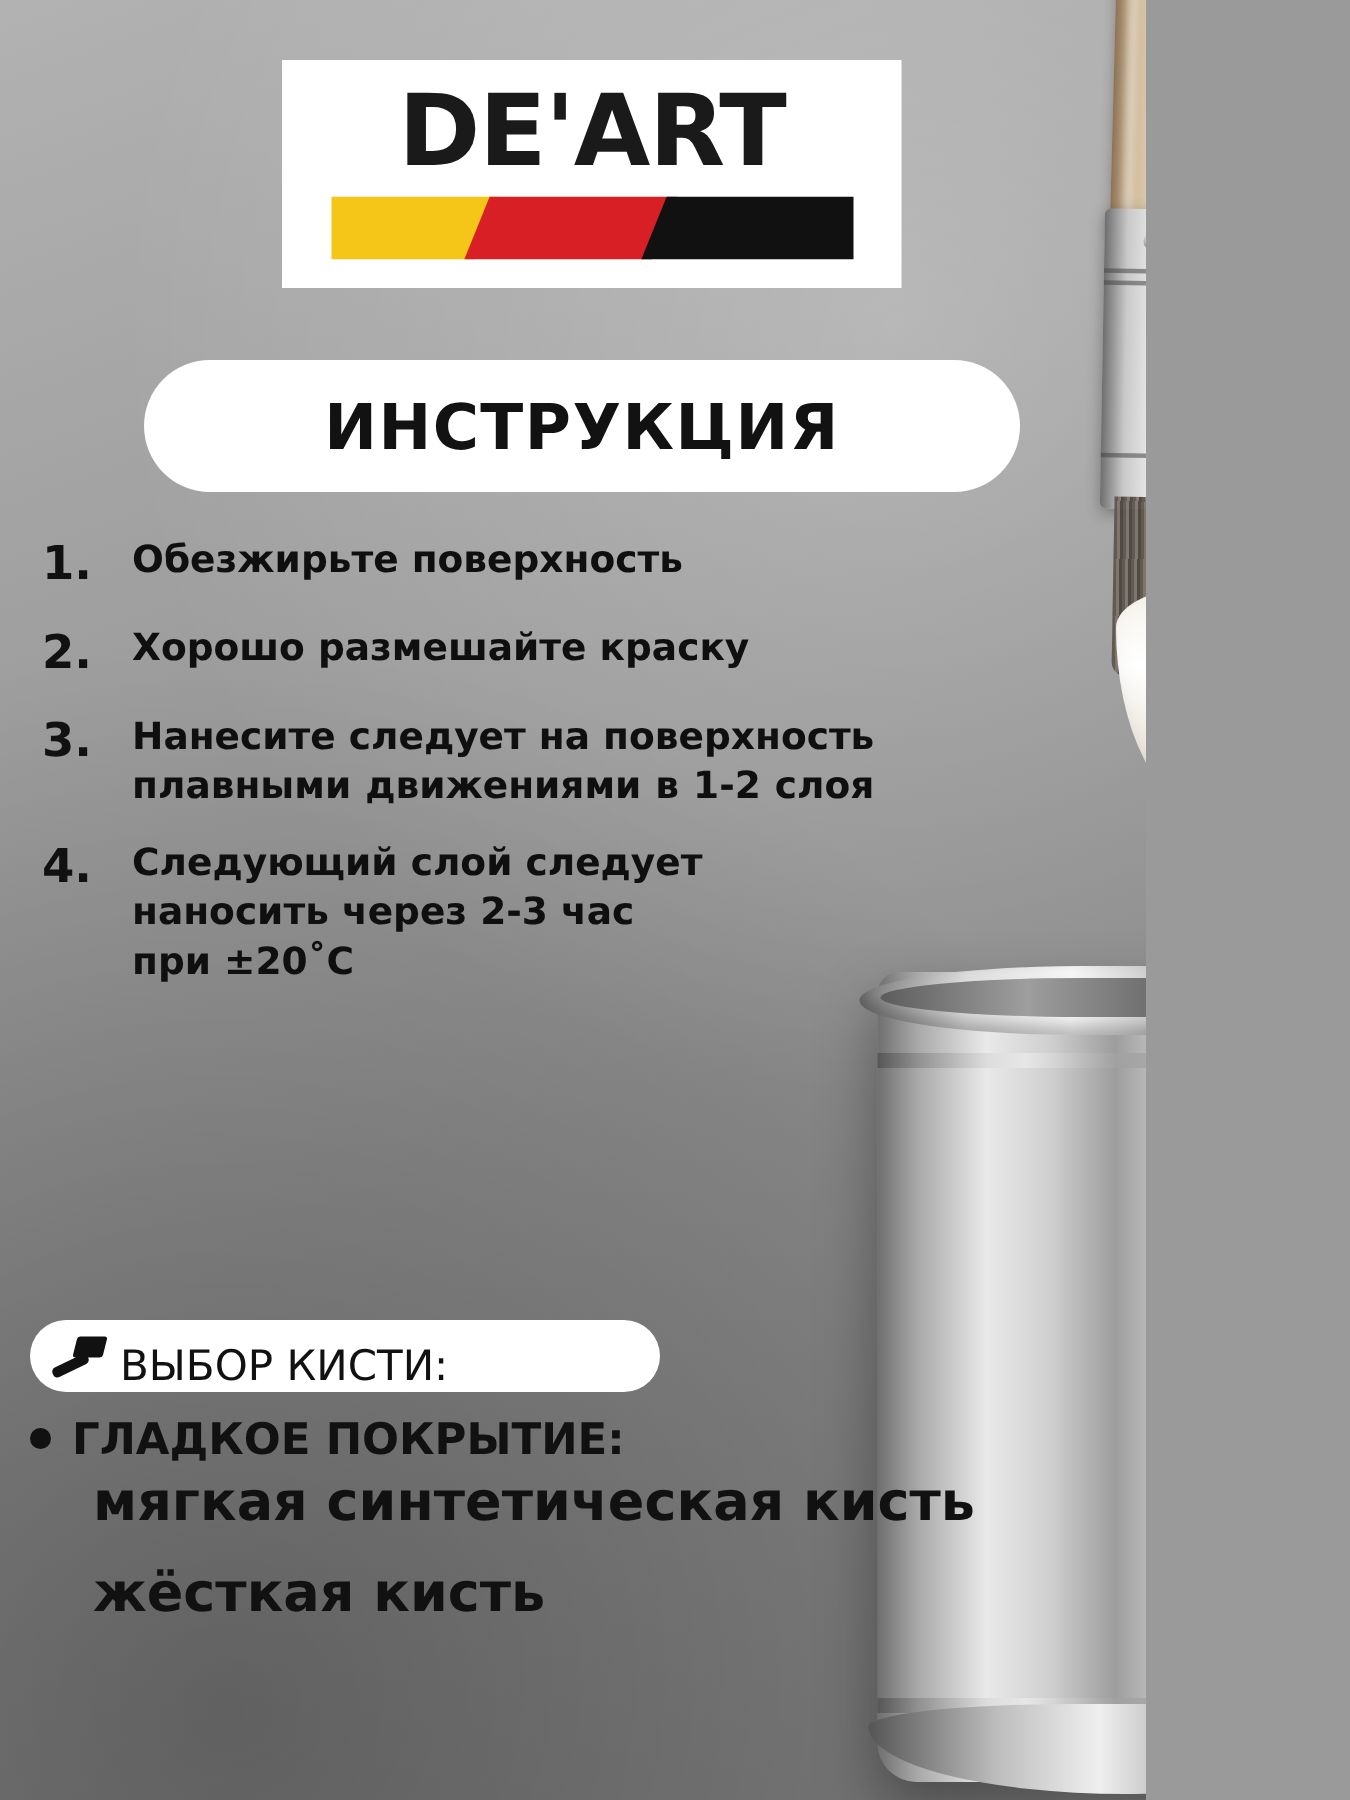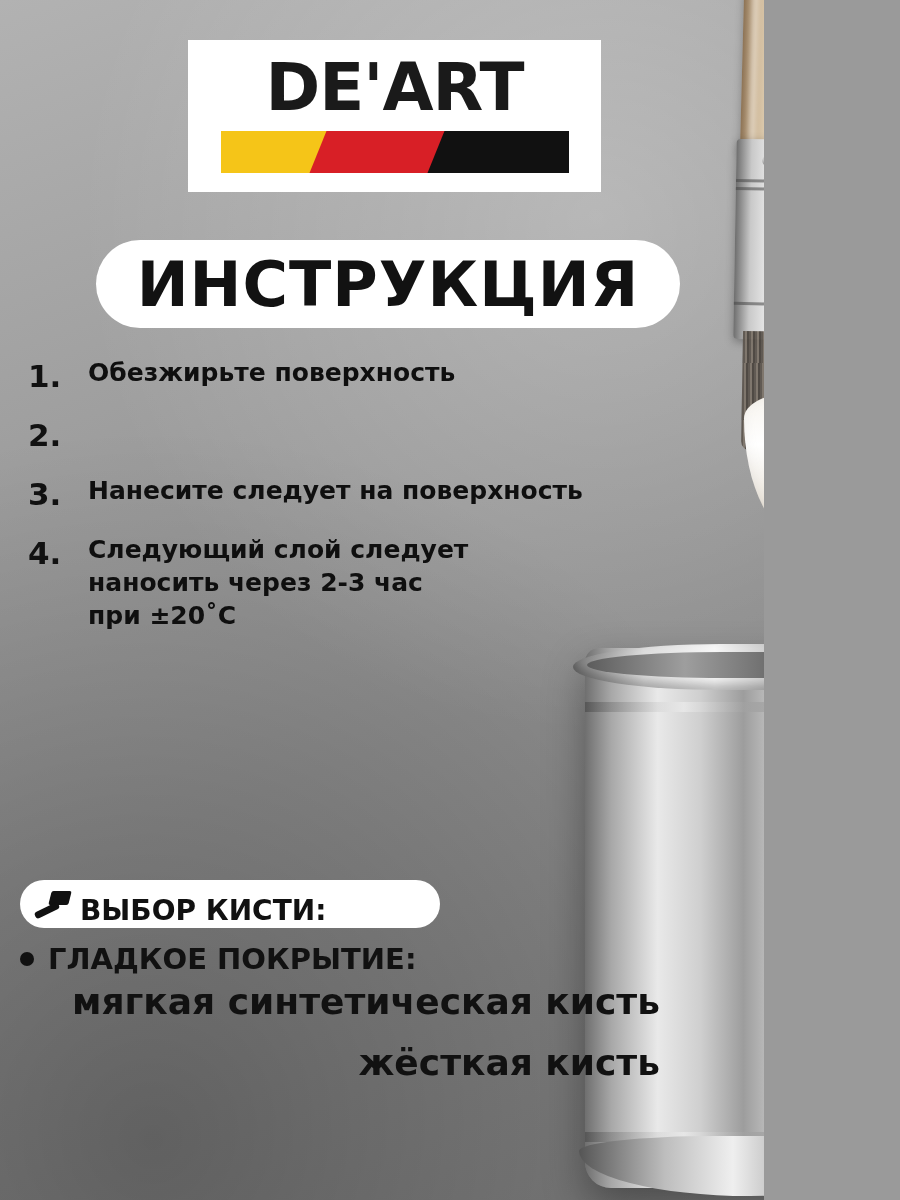--- a/index.html
+++ b/index.html
@@ -250,21 +250,21 @@
     background: #ffffff;
     border-radius: 44px;
     display: flex;
     align-items: center;
     justify-content: center;
   }
   .title-pill h1 {
     margin: 0;
     font-family: "DejaVu Sans", sans-serif;
     font-weight: bold;
-    font-size: 62px;
+    font-size: 42px;
     letter-spacing: 1px;
     color: #121212;
   }
 
   .steps {
     position: absolute;
     left: 20px;
     top: 356px;
     width: 790px;
   }
@@ -333,35 +333,34 @@
     left: 0;
     bottom: 3px;
     width: 26px;
     height: 7px;
     background: #111;
     transform: rotate(-26deg);
     border-radius: 3px;
   }
   .brush-choice-label {
     font-family: "DejaVu Sans", sans-serif;
-    font-weight: bold;
+    font-weight: normal;
     font-size: 28px;
     color: #111;
     margin-top: 13px;
   }
 
   .coatings {
     position: absolute;
     left: 20px;
     top: 942px;
     width: 640px;
   }
   .coating {
     margin-bottom: 16px;
-    text-align: right;
   }
   .coating-head {
     display: flex;
     align-items: center;
     font-family: "DejaVu Sans", sans-serif;
     font-weight: bold;
     font-size: 29px;
     color: #111;
     line-height: 1.2;
   }
@@ -441,26 +440,30 @@
 
       <div class="step">
         <div class="step-num">1.</div>
         <div class="step-text">
           <span class="line">Обезжирьте поверхность</span>
         </div>
       </div>
 
       <div class="step">
         <div class="step-num">2.</div>
+        <div class="step-text">
+          <span class="line">Хорошо размешайте краску</span>
+        </div>
       </div>
 
       <div class="step">
         <div class="step-num">3.</div>
         <div class="step-text">
           <span class="line just">Нанесите следует на поверхность</span>
+          <span class="line just">плавными движениями в 1-2 слоя</span>
         </div>
       </div>
 
       <div class="step">
         <div class="step-num">4.</div>
         <div class="step-text">
           <span class="line">Следующий слой следует</span>
           <span class="line">наносить через 2-3 час</span>
           <span class="line">при ±20˚С</span>
         </div>

